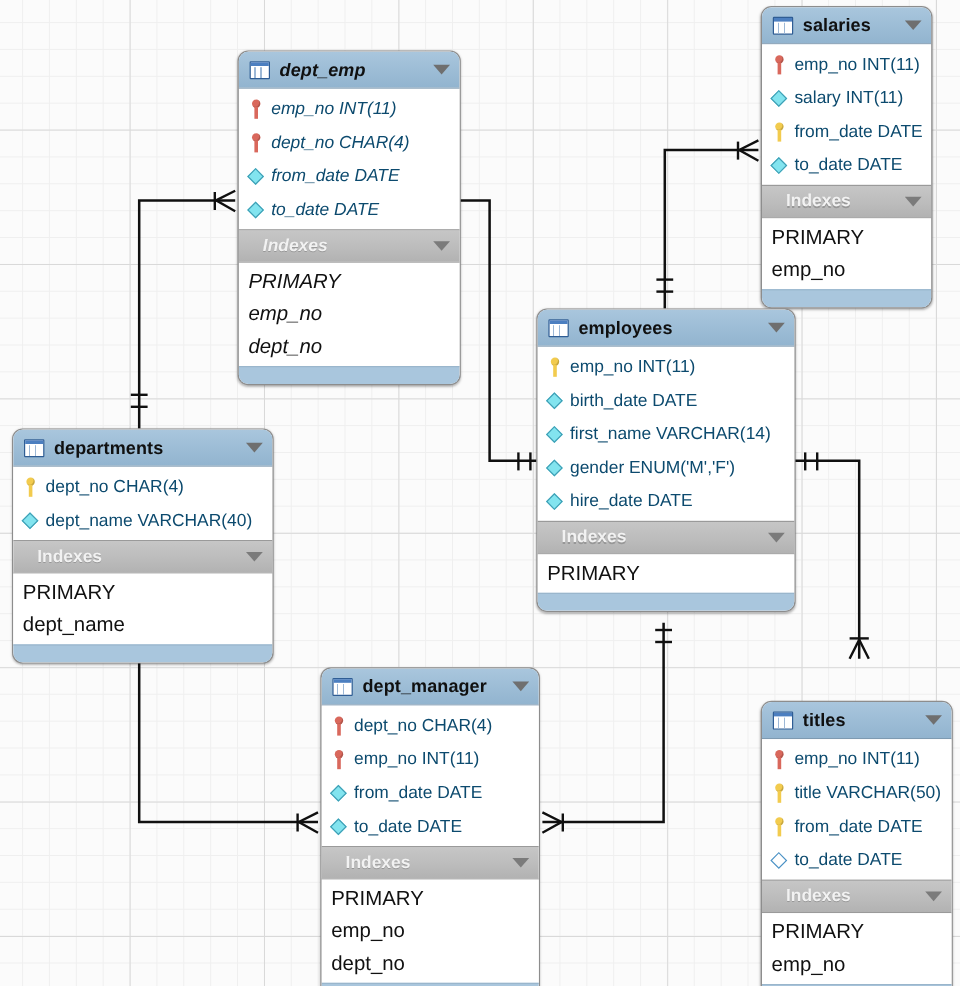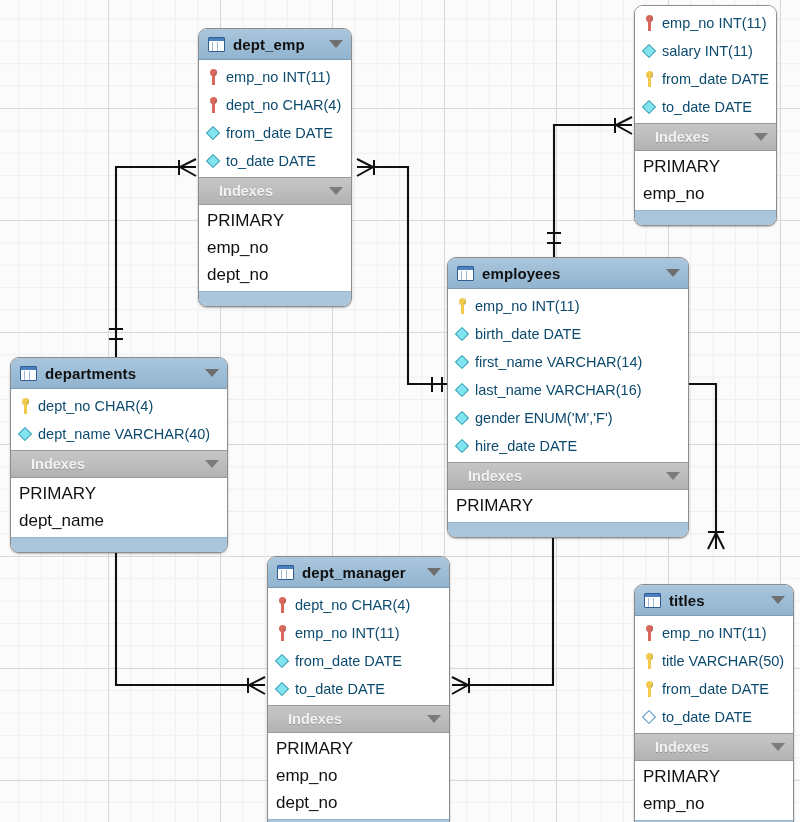--- a/index.html
+++ b/index.html
@@ -192,21 +192,21 @@
       <path d="M671,377 L671,392" stroke-width="2"></path>
       <path d="M681,377 L681,392" stroke-width="2"></path>
       <path d="M708,549 L716,533 L724,549" stroke-width="2"></path>
       <path d="M708,532 L724,532" stroke-width="2"></path>
     </g>
 
   </g>
 </svg>
 
 <div id="tables-root">
-    <div class="tbl" style="left: 198px; top: 28px; width: 154px;">
+    <div class="tbl" style="left: 198px; top: 42px; width: 186px; font-style: italic;">
       <div class="tbl-head">
         <span class="tblicon"></span>
         <span class="tbl-title">dept_emp</span>
         <span class="caret"></span>
       </div>
       <div class="cols">
         <div class="col">
           <span class="ic ic-keyred"></span>
           <span class="colname">emp_no INT(11)</span>
         </div>
@@ -228,20 +228,25 @@
         <span class="caret lt"></span>
       </div>
       <div class="idx-list">
         <div class="idx">PRIMARY</div>
         <div class="idx">emp_no</div>
         <div class="idx">dept_no</div>
       </div>
       <div class="foot"></div>
     </div>
     <div class="tbl" style="left: 634px; top: 5px; width: 143px;">
+      <div class="tbl-head">
+        <span class="tblicon"></span>
+        <span class="tbl-title">salaries</span>
+        <span class="caret"></span>
+      </div>
       <div class="cols">
         <div class="col">
           <span class="ic ic-keyred"></span>
           <span class="colname">emp_no INT(11)</span>
         </div>
         <div class="col">
           <span class="ic ic-diamond"></span>
           <span class="colname">salary INT(11)</span>
         </div>
         <div class="col">
@@ -256,45 +261,41 @@
       <div class="idx-head">
         <span class="idx-title">Indexes</span>
         <span class="caret lt"></span>
       </div>
       <div class="idx-list">
         <div class="idx">PRIMARY</div>
         <div class="idx">emp_no</div>
       </div>
       <div class="foot"></div>
     </div>
-    <div class="tbl" style="left: 447px; top: 257px; width: 242px;">
+    <div class="tbl" style="left: 447px; top: 257px; width: 216px;">
       <div class="tbl-head">
         <span class="tblicon"></span>
         <span class="tbl-title">employees</span>
         <span class="caret"></span>
       </div>
       <div class="cols">
         <div class="col">
           <span class="ic ic-keyyellow"></span>
           <span class="colname">emp_no INT(11)</span>
         </div>
         <div class="col">
           <span class="ic ic-diamond"></span>
           <span class="colname">birth_date DATE</span>
         </div>
         <div class="col">
           <span class="ic ic-diamond"></span>
           <span class="colname">first_name VARCHAR(14)</span>
         </div>
         <div class="col">
           <span class="ic ic-diamond"></span>
-          <span class="colname">last_name VARCHAR(16)</span>
-        </div>
-        <div class="col">
-          <span class="ic ic-diamond"></span>
           <span class="colname">gender ENUM('M','F')</span>
         </div>
         <div class="col">
           <span class="ic ic-diamond"></span>
           <span class="colname">hire_date DATE</span>
         </div>
       </div>
       <div class="idx-head">
         <span class="idx-title">Indexes</span>
         <span class="caret lt"></span>

